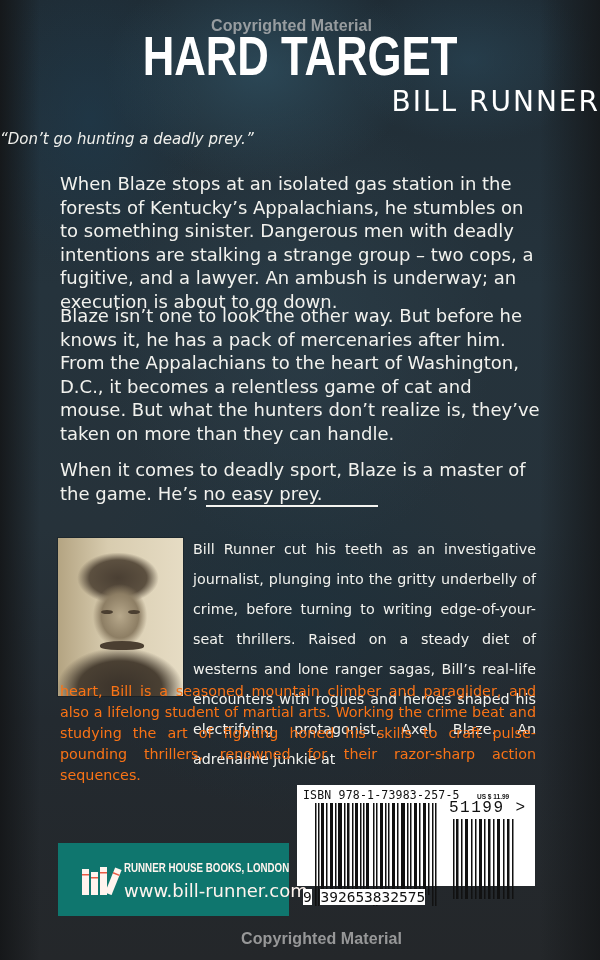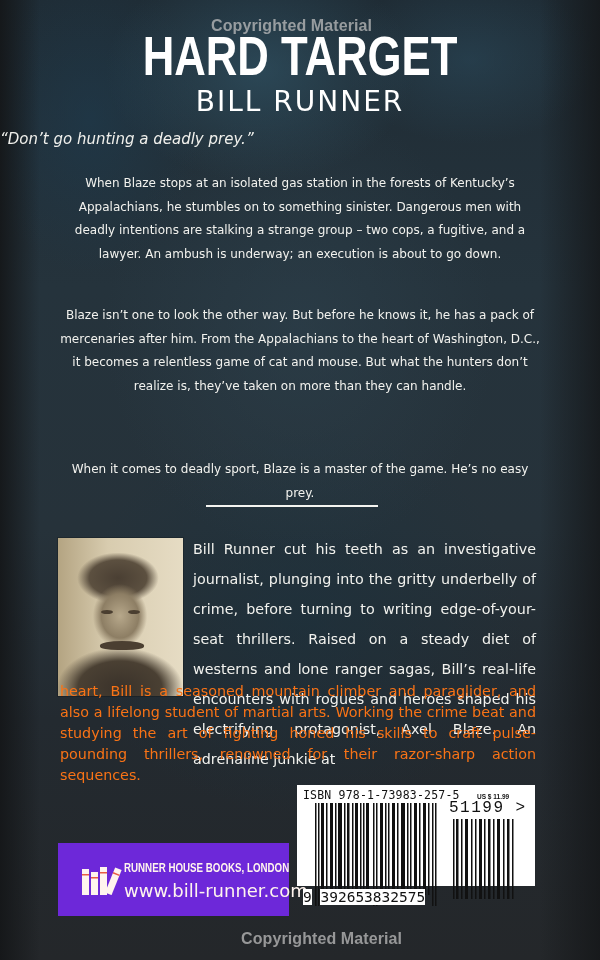--- a/index.html
+++ b/index.html
@@ -30,32 +30,32 @@
   .wm-top { left: 211px; top: 17px; }
   .wm-bottom { left: 241px; top: 930px; }
 
   .title {
     position: absolute; left: 0; width: 600px; top: 28px; text-align: center;
     font-family: "Liberation Sans", sans-serif; font-weight: bold;
     font-size: 56px; line-height: 56px; color: #ffffff;
     transform: scaleX(0.78); transform-origin: center top; letter-spacing: 0px;
   }
   .author {
-    position: absolute; left: 0; width: 600px; top: 86px; text-align: center;
+    position: absolute; left: 0; width: 600px; top: 86px; text-align: right;
     font-family: "DejaVu Sans", sans-serif; font-size: 28px; line-height: 32px;
     color: #ffffff; letter-spacing: 2px;
   }
   .tagline {
     position: absolute; left: 0; width: 600px; top: 130px; text-align: left;
     font-family: "DejaVu Sans", sans-serif; font-style: italic;
     font-size: 15px; color: #f0f0ec;
   }
   .blurb {
-    position: absolute; left: 60px; width: 480px; text-align: center;
-    font-family: "DejaVu Sans", sans-serif; font-size: 12px; line-height: 23.5px;
+    position: absolute; left: 60px; width: 480px; 
+    font-family: "DejaVu Sans", sans-serif; font-size: 18px; line-height: 23.5px;
     color: #f2f2ee; margin: 0;
   }
   .p1 { top: 172px; }
   .p2 { top: 304px; }
   .p3 { top: 434px; margin-top: 24px; }
   .divider {
     position: absolute; left: 206px; top: 505px; width: 172px; height: 2px; background: #f4f4f0;
   }
   .photo {
     position: absolute; left: 58px; top: 538px; width: 125px; height: 158px;
@@ -74,21 +74,21 @@
     font-family: "DejaVu Sans", sans-serif; font-size: 14.3px; line-height: 30px;
     text-align: justify; color: #f2f2ee; margin: 0;
   }
   .bio-rest {
     position: absolute; left: 60px; top: 681px; width: 476px;
     font-family: "DejaVu Sans", sans-serif; font-size: 14.3px; line-height: 21px;
     text-align: justify; color: #f97316; margin: 0;
   }
   .publisher {
     position: absolute; left: 58px; top: 843px; width: 231px; height: 73px;
-    background: #6d28d9;
+    background: #0f766e;
   }
   .books-icon { position: absolute; left: 24px; top: 22px; width: 40px; height: 30px; }
   .pub-name {
     position: absolute; left: 66px; top: 18px; font-family: "Liberation Sans", sans-serif;
     font-weight: bold; font-size: 12.5px; color: #fff4ee; letter-spacing: 0px;
     transform: scaleX(0.78); transform-origin: left top; white-space: nowrap;
   }
   .pub-url {
     position: absolute; left: 66px; top: 37px; font-family: "DejaVu Sans", sans-serif;
     font-size: 18px; color: #fff4ee; white-space: nowrap;

